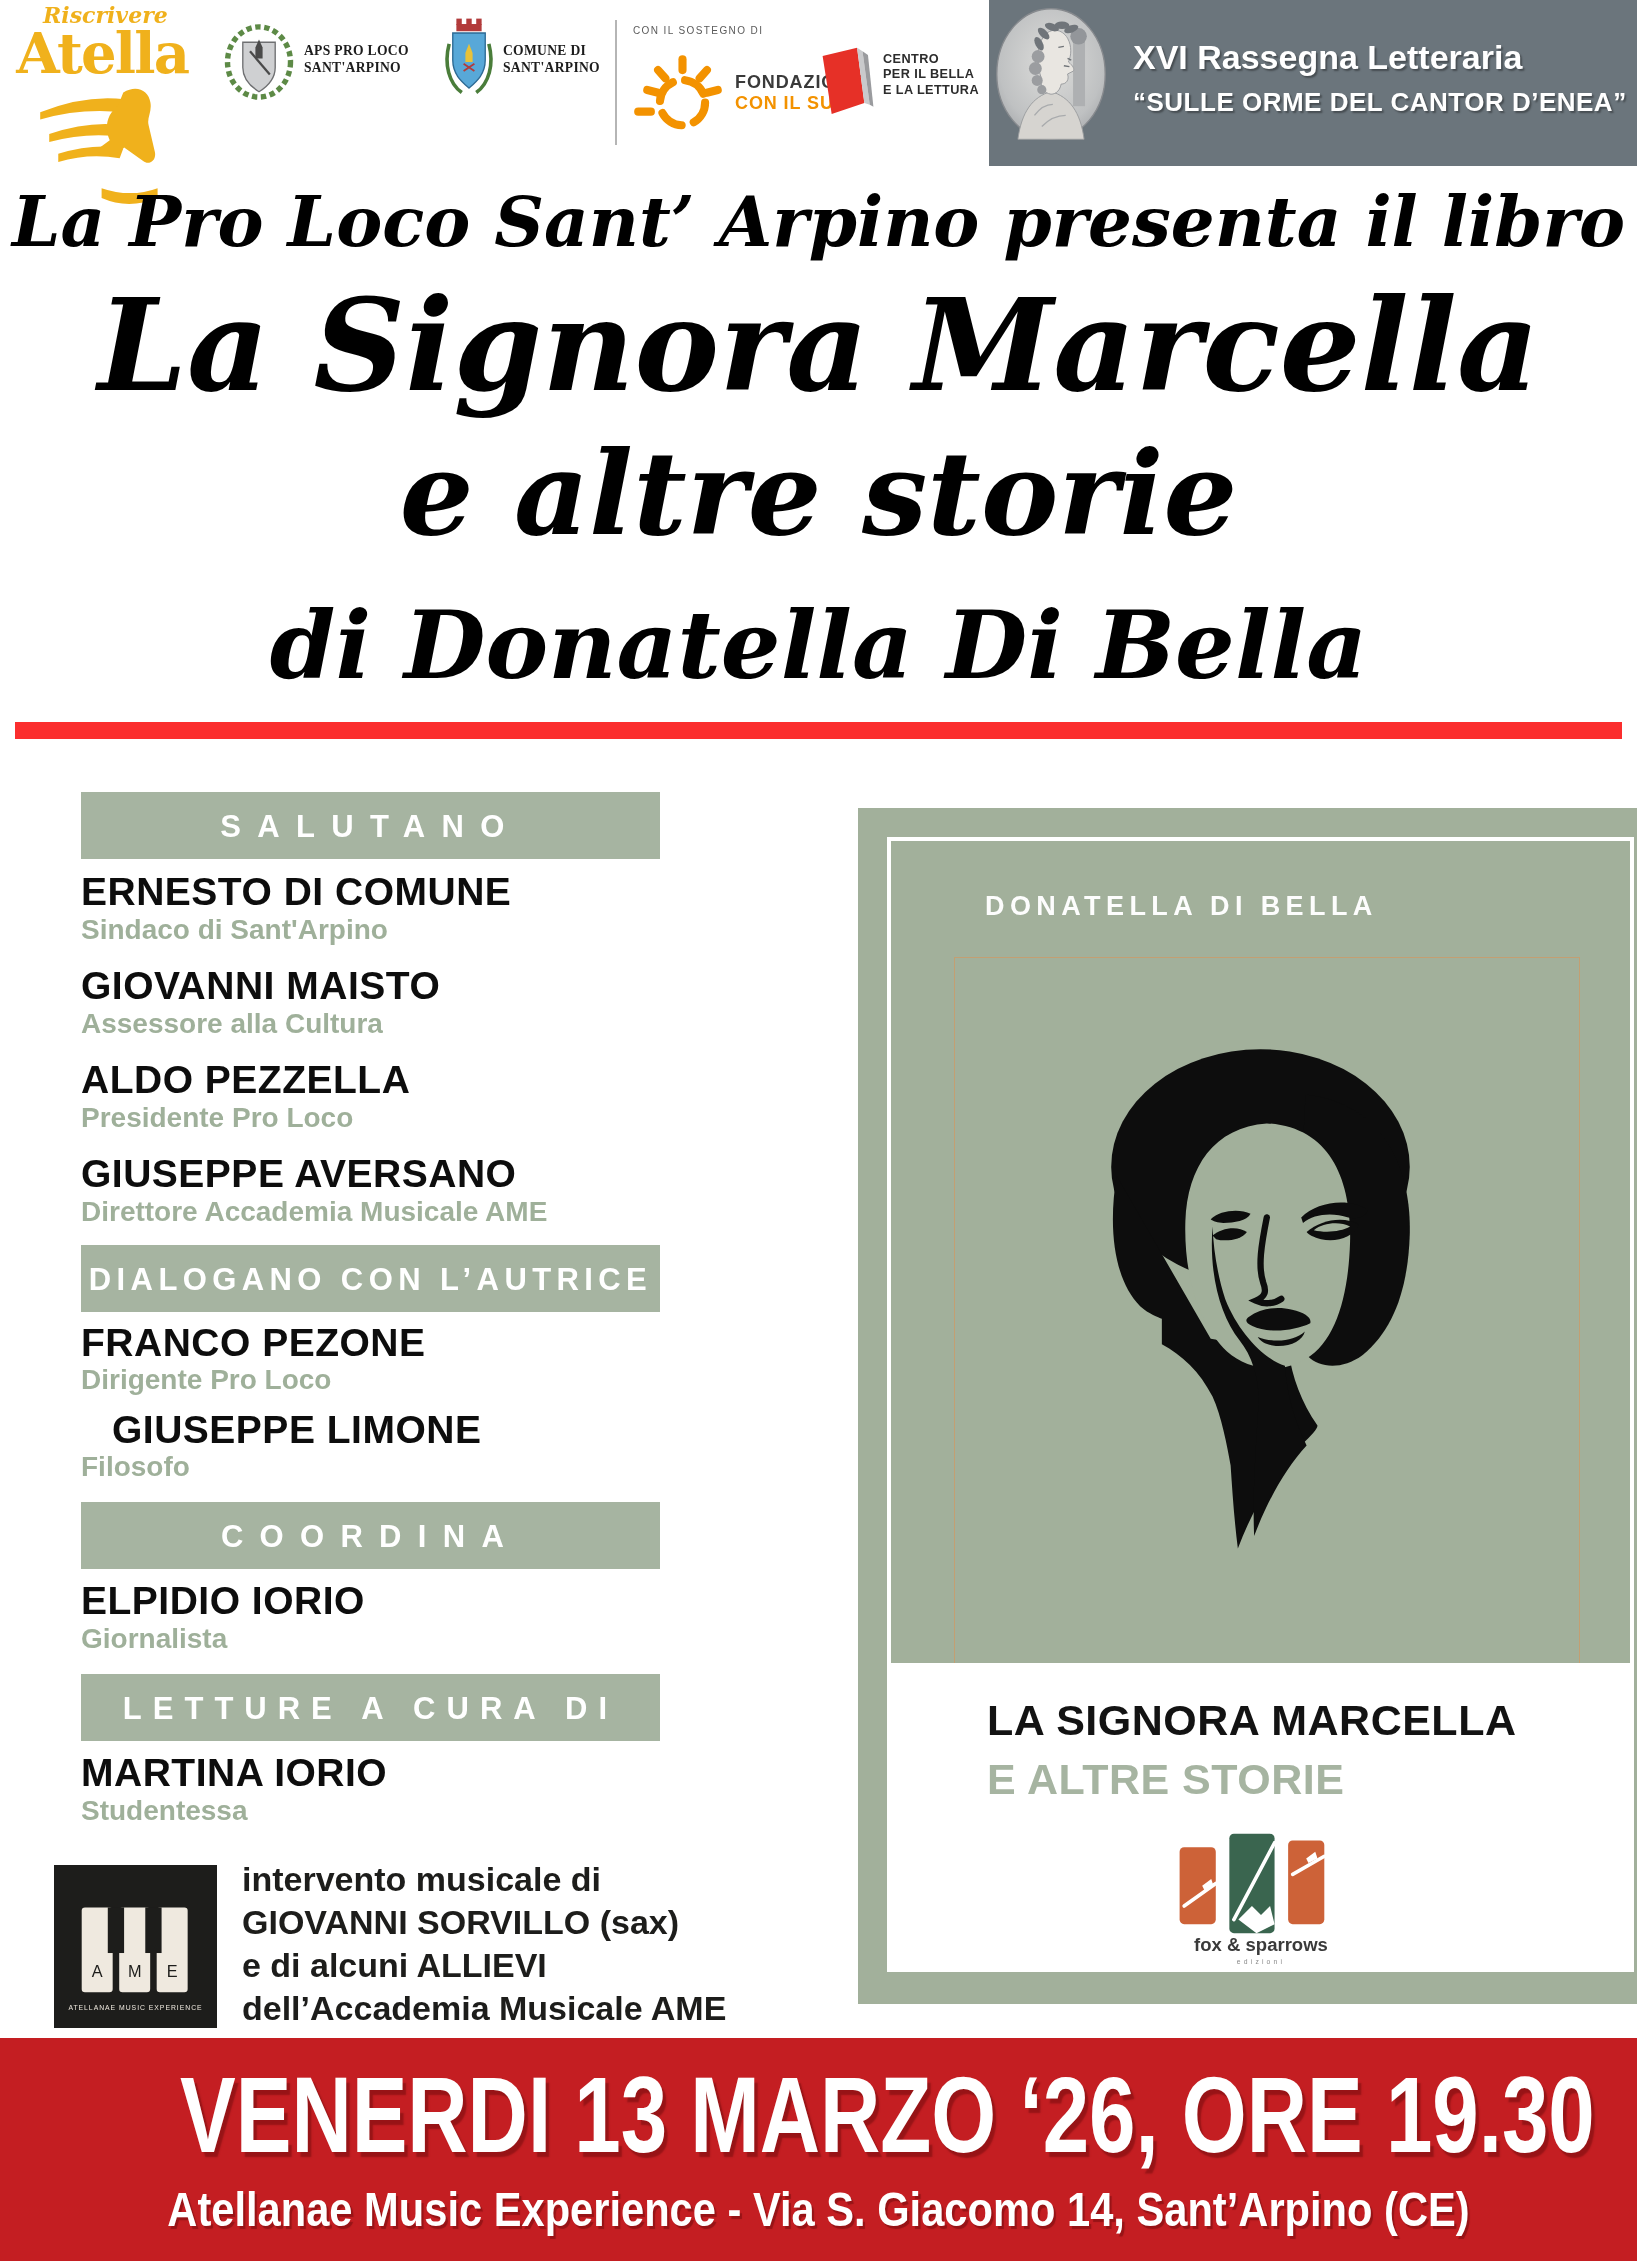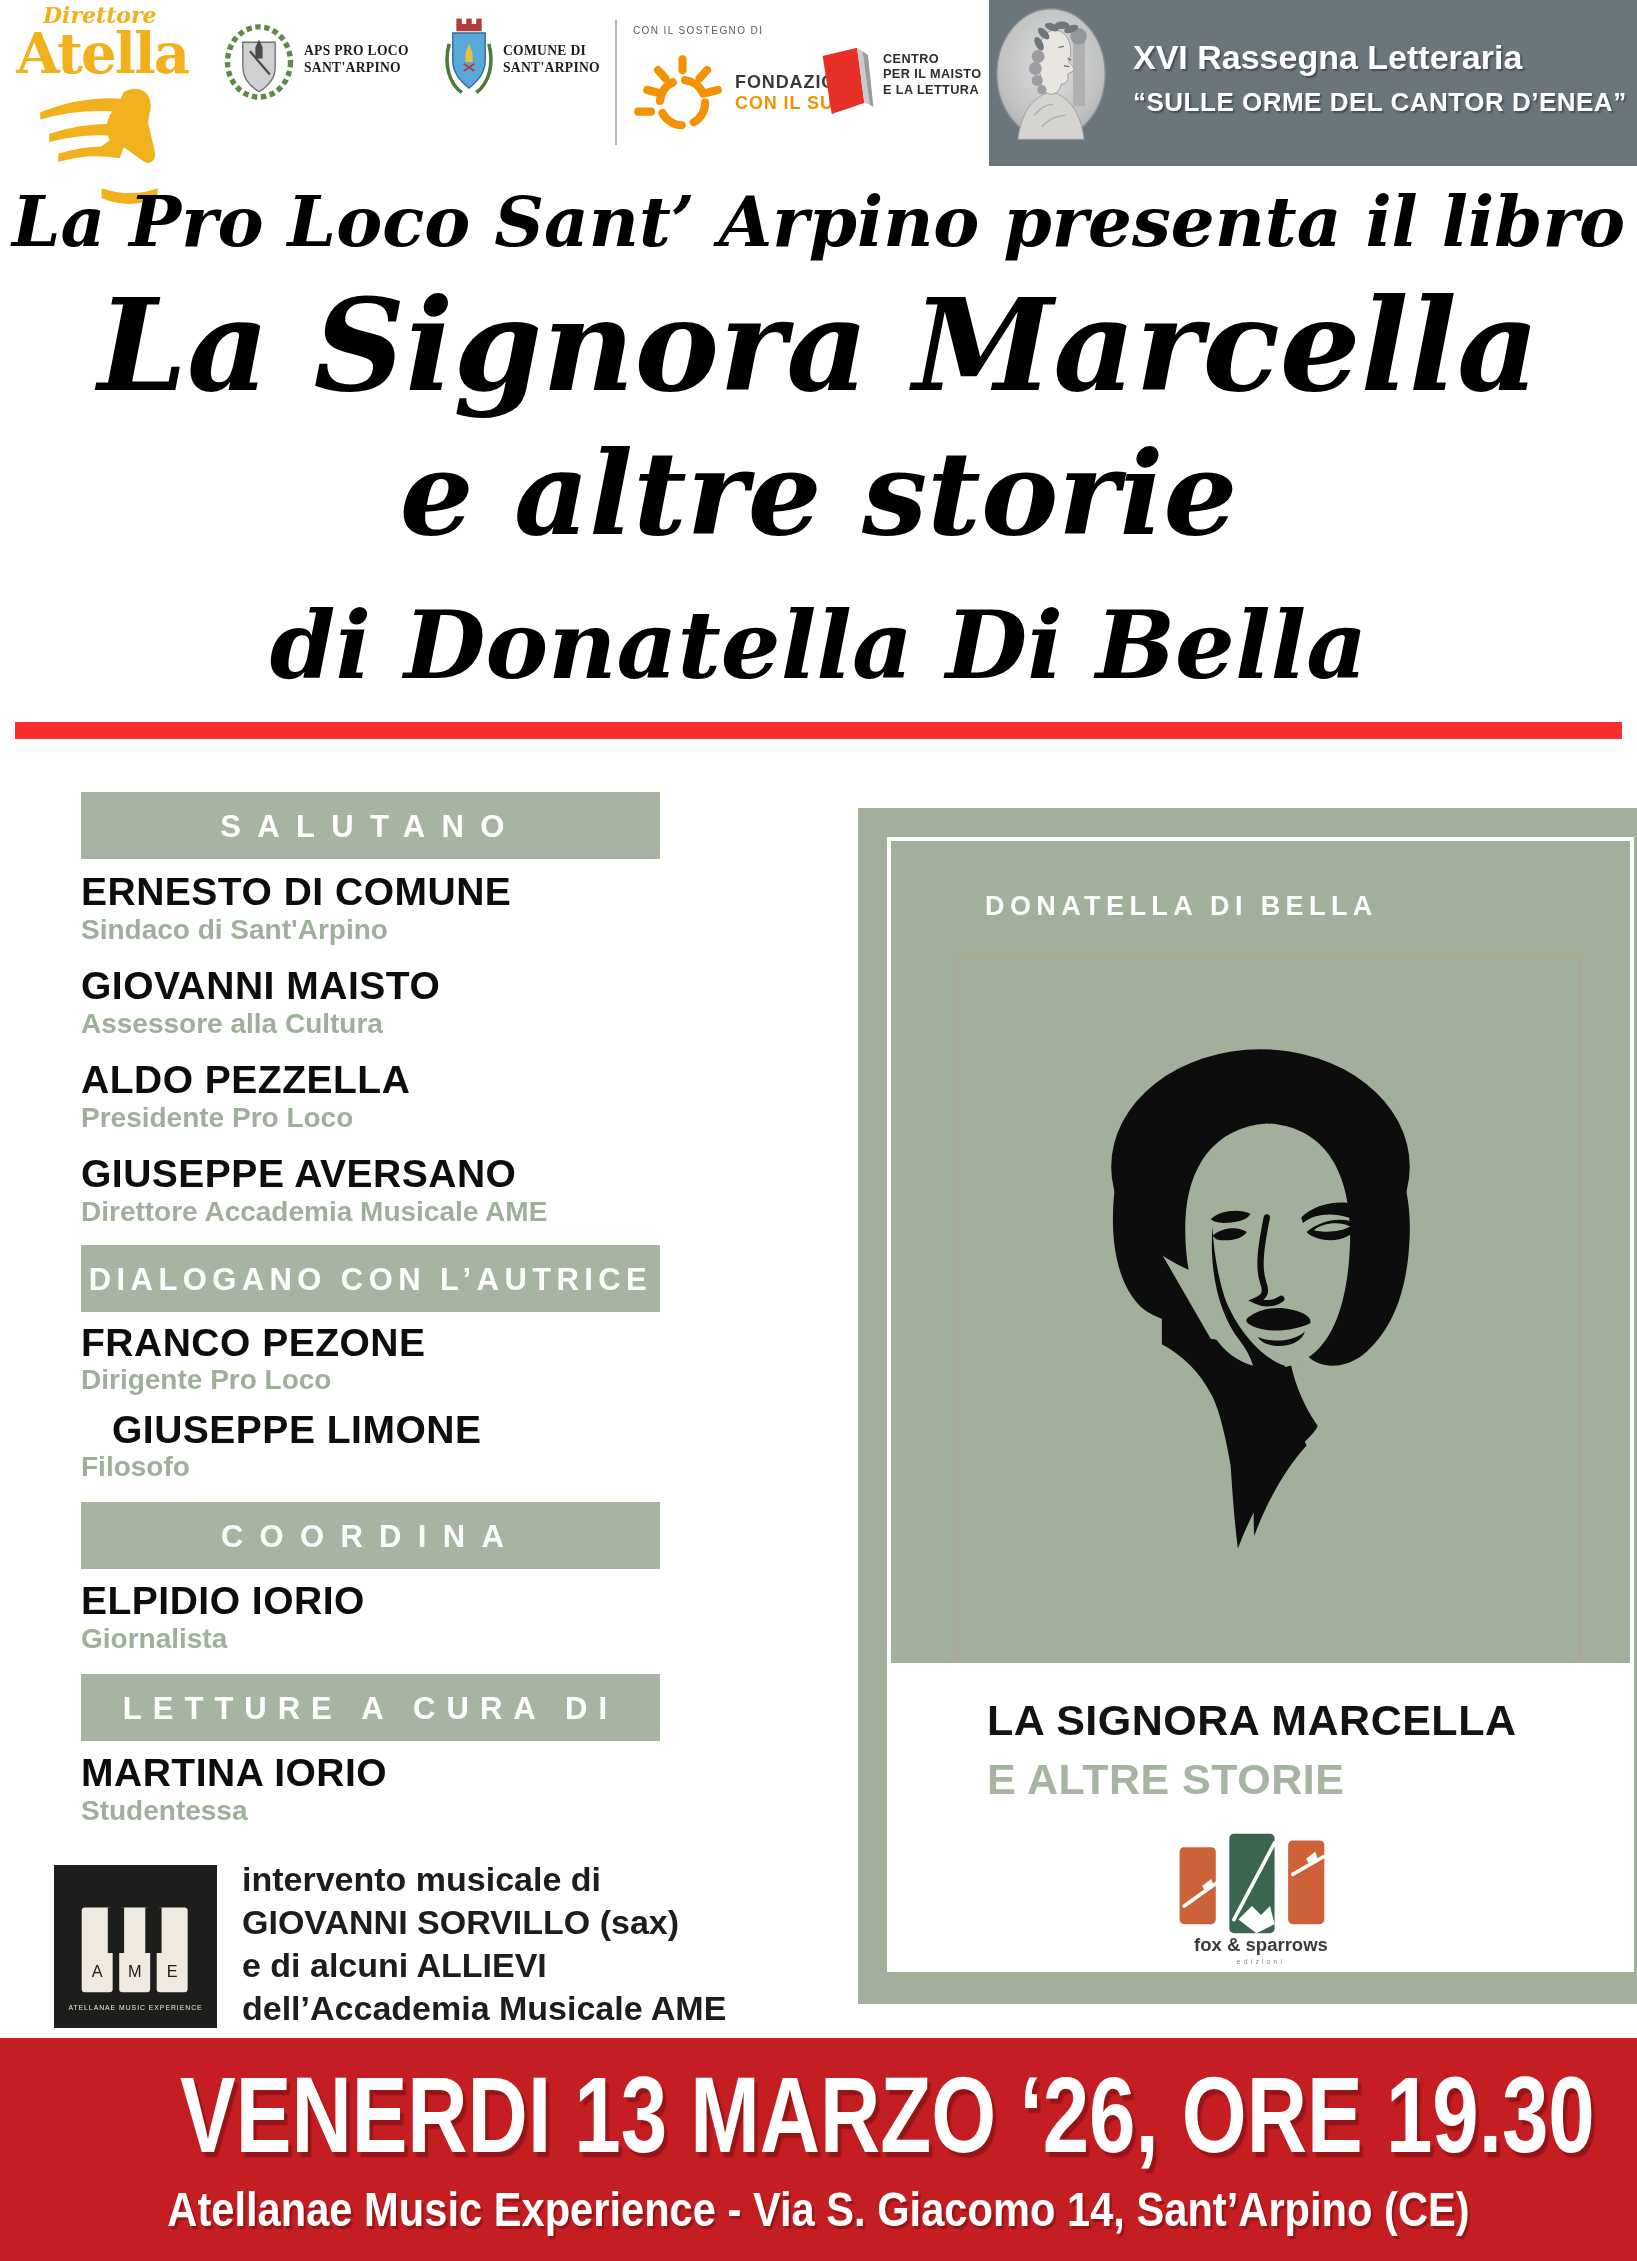--- a/index.html
+++ b/index.html
@@ -75,21 +75,21 @@
              text-shadow:2.7px 2.7px 0.9px rgba(70,0,0,.35);white-space:nowrap;}
 </style>
 </head>
 <body>
 
 <div class="poster">
 
   <div class="abs" style="left:0;top:0;width:989px;height:217px;">
 
     <div>
-      <span class="atella-small">Direttore</span>
+      <span class="atella-small">Riscrivere</span>
       <span class="atella-big">Atella</span>
       <svg class="abs" style="left:22px;top:87px;" width="152" height="121" viewBox="0 0 168 134">
         <g fill="#f0b11c">
           <path d="M20,28 q60,-24 112,-11 l-6,13 q-54,-9 -106,6 z"></path>
           <path d="M30,52 q50,-17 92,-8 l-5,12 q-44,-7 -87,5 z"></path>
           <path d="M40,74 q40,-12 72,-6 l-4,11 q-34,-6 -68,4 z"></path>
           <path d="M112,6 c15,-9 28,-2 30,11 c2,10 -4,17 -2,25 l7,30 c2,10 -7,15 -13,10 l-21,-15 c-10,10 -25,11 -31,3 l15,-11 c-7,-15 -2,-30 9,-38 z"></path>
           <path d="M88,112 q32,11 62,0 l0,11 q-32,13 -62,0 z"></path>
         </g>
       </svg>
@@ -141,21 +141,21 @@
       <div class="fond-l2">CON IL SUD</div>
     </div>
 
     <svg class="abs" style="left:817px;top:45px;" width="62" height="78" viewBox="0 0 68 86">
       <path d="M6,12 L44,3 L52,64 L16,76 Z" fill="#e63027"></path>
       <path d="M44,3 L50,7 L58,66 L52,64 Z" fill="#c9cacc"></path>
       <path d="M50,7 L56,11 L62,68 L58,66 Z" fill="#9a9b9e"></path>
     </svg>
     <div class="centro-label">
       <div>CENTRO</div>
-      <div>PER IL MAISTO</div>
+      <div>PER IL BELLA</div>
       <div>E LA LETTURA</div>
     </div>
   </div>
 
   <div class="graybox"></div>
   <svg class="abs" style="left:994px;top:5.4px;" width="114" height="138" viewBox="0 0 124 150">
     <defs>
       <radialGradient id="bustg" cx="50%" cy="42%" r="68%">
         <stop offset="0%" stop-color="#dddddb"></stop>
           <stop offset="70%" stop-color="#bfc1c2"></stop>

